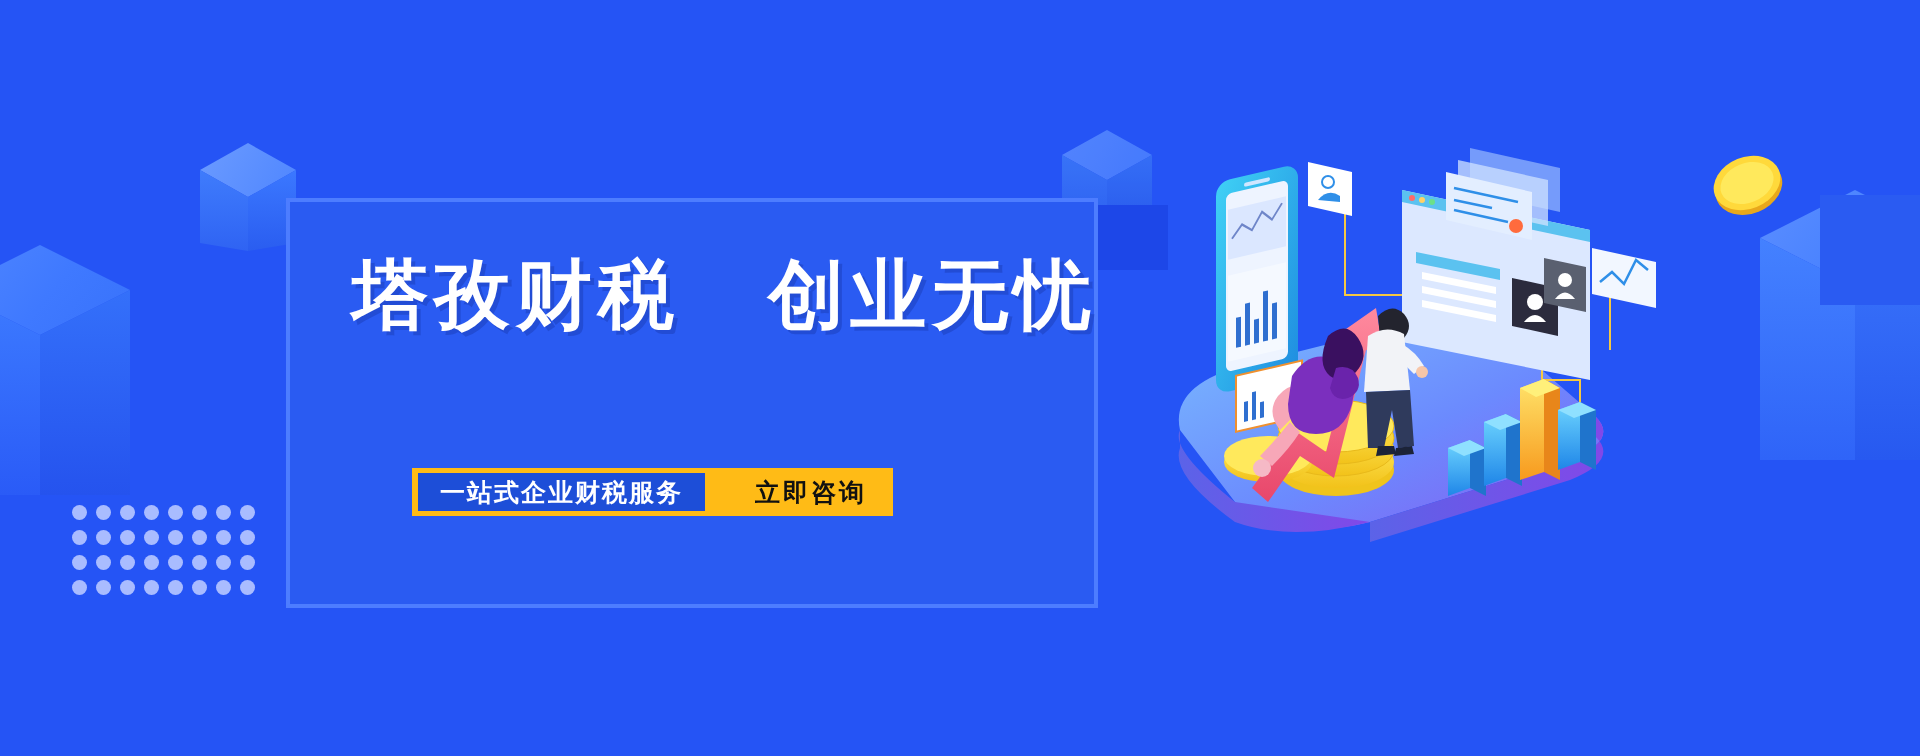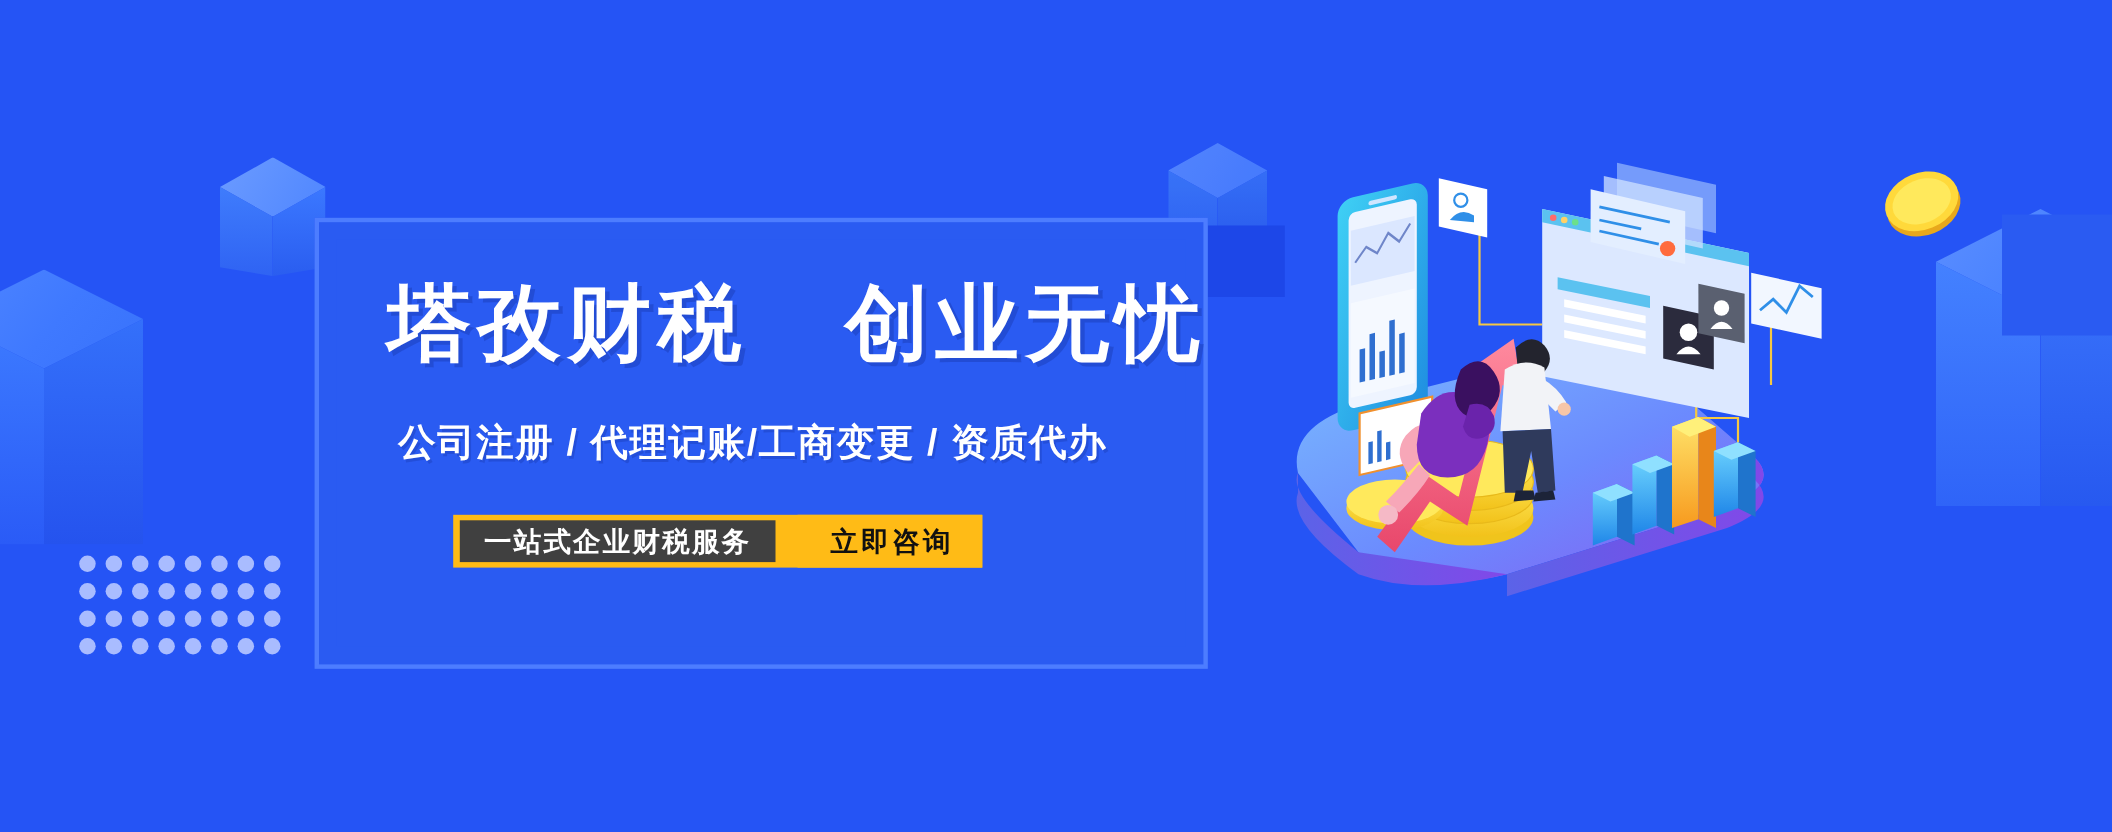--- a/index.html
+++ b/index.html
@@ -140,21 +140,21 @@
   .cta-row {
     position:absolute; left:106px; top:250px;
     display:flex; align-items:stretch;
     background:#ffbb16;
     height:48px;
   }
   .cta-tag {
     display:flex; align-items:center; justify-content:center;
     margin:5px 0 5px 6px;
     padding:0 22px;
-    background:#404040;
+    background:#1d4ed8;
     color:#ffffff;
     font-size:25px; font-weight:700; letter-spacing:2px;
     white-space:nowrap;
   }
   .cta-button {
     display:flex; align-items:center; justify-content:center;
     padding:0 26px 0 30px;
     background:#ffbb16;
     color:#111111;
     font-size:25px; font-weight:700; letter-spacing:3px;
@@ -252,21 +252,20 @@
 
   <div class="card-outer">
     <div class="card-inner">
 
       <div class="headline">
         <span>塔孜财税</span>
         <span class="gap"></span>
         <span>创业无忧</span>
       </div>
 
-      <div class="subline">公司注册 / 代理记账/工商变更 / 资质代办</div>
 
       <div class="cta-row">
         <div class="cta-tag">一站式企业财税服务</div>
         <button class="cta-button">立即咨询</button>
       </div>
 
     </div>
   </div>
 
   <svg id="illustration" viewBox="0 0 520 420">

